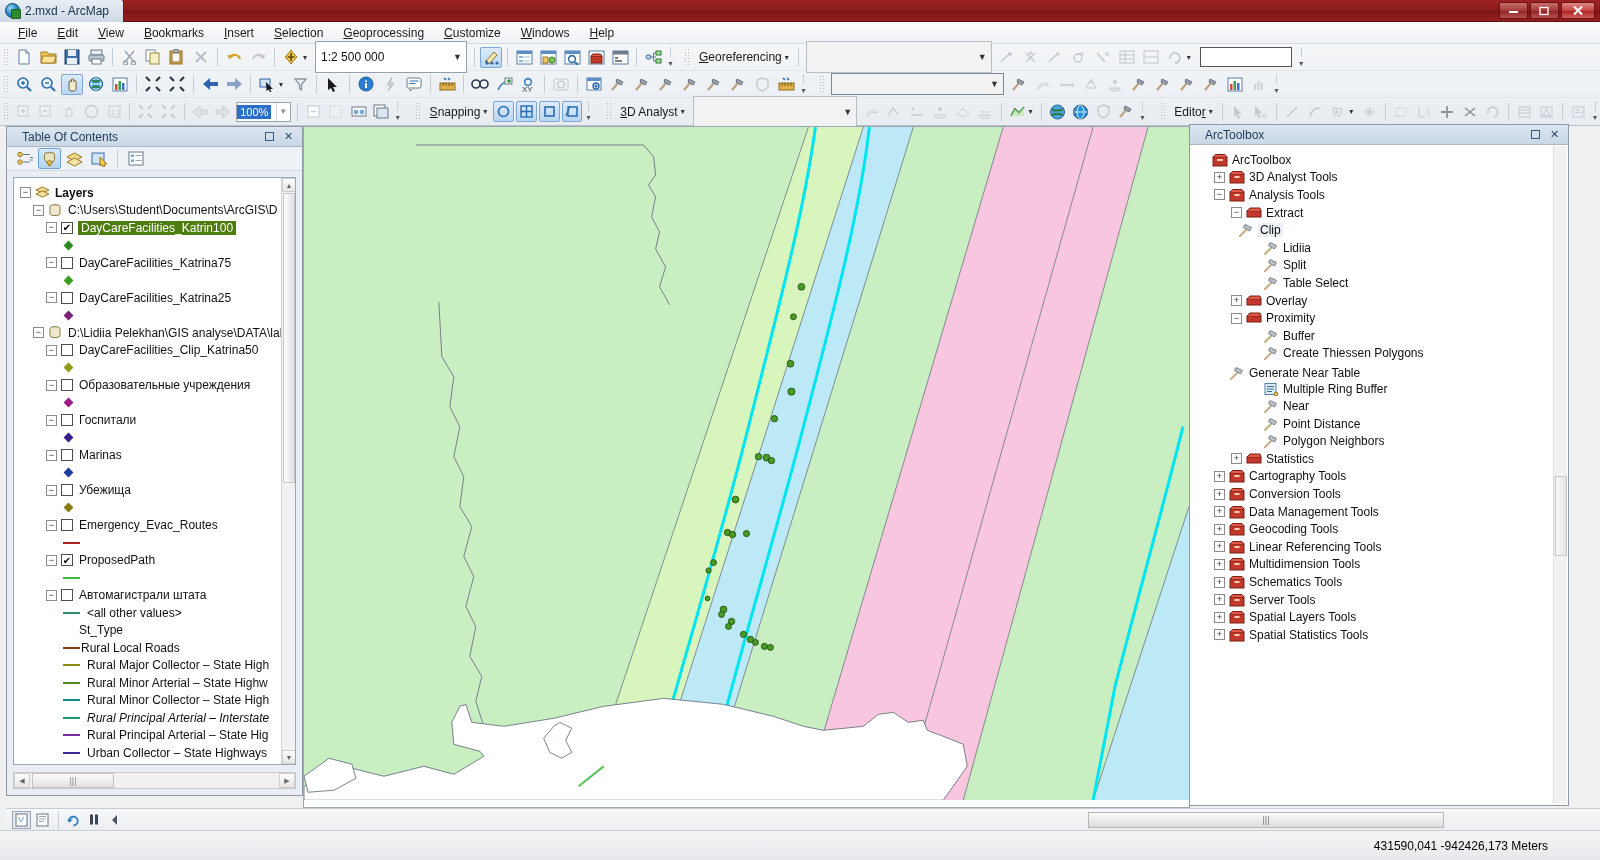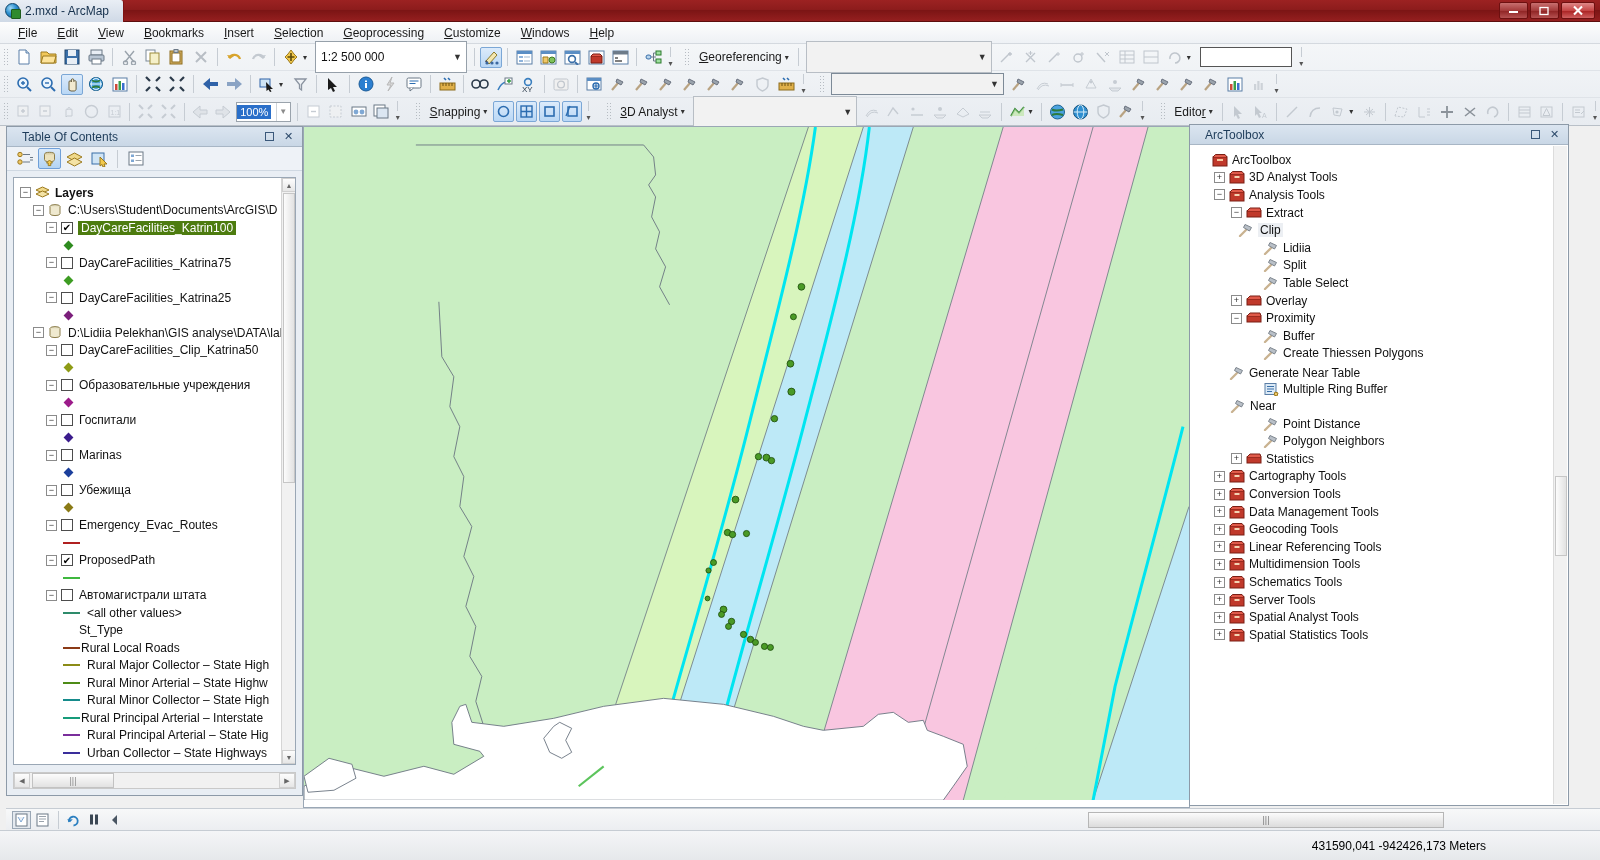--- a/index.html
+++ b/index.html
@@ -203,21 +203,21 @@
   .pagebar {
     margin-left:auto; margin-right:156px; width:356px; height:16px;
     background:linear-gradient(to bottom,#fbfbfb,#dcdcdc); border:1px solid #b6b6b6;
     display:flex;align-items:center;justify-content:center;color:#7d7d7d;font-size:9px;
   }
   .statusbar {
     position:absolute; left:0; bottom:0; width:1600px; height:30px;
     background:linear-gradient(to bottom,#f4f5f7,#e6e8eb);
     border-top:1px solid #c6ccd3; display:flex; align-items:center;
   }
-  .status-coords { margin-left:auto; padding-right:114px;text-align:right; }
+  .status-coords { margin-left:auto; padding-right:52px;text-align:right; }
 </style>
 </head>
 <body>
 
 <div id="app">
 
   <div class="titlebar">
     <div class="title-left">
       <div class="app-globe"></div>
       <span class="title-text">2.mxd - ArcMap</span>
@@ -1254,21 +1254,21 @@
           <div class="trow" style="padding-left: 49px;">
             <span class="sym-line" style="background: rgb(77, 139, 22);"></span>
             <span class="tlabel" style="margin-left: 6px;">Rural Minor Arterial – State Highw</span>
           </div>
           <div class="trow" style="padding-left: 49px;">
             <span class="sym-line" style="background: rgb(22, 139, 139);"></span>
             <span class="tlabel" style="margin-left: 6px;">Rural Minor Collector – State High</span>
           </div>
           <div class="trow" style="padding-left: 49px;">
             <span class="sym-line" style="background: rgb(22, 155, 122);"></span>
-            <span class="tlabel" style="">Rural Principal Arterial – Interstate</span>
+            <span class="tlabel" style="margin-left: 6px; font-style: italic;">Rural Principal Arterial – Interstate</span>
           </div>
           <div class="trow" style="padding-left: 49px;">
             <span class="sym-line" style="background: rgb(122, 46, 155);"></span>
             <span class="tlabel" style="margin-left: 6px;">Rural Principal Arterial – State Hig</span>
           </div>
           <div class="trow" style="padding-left: 49px;">
             <span class="sym-line" style="background: rgb(58, 46, 155);"></span>
             <span class="tlabel" style="margin-left: 6px; text-align: right;">Urban Collector – State Highways</span>
           </div>
           <div class="trow" style="padding-left: 49px;">
@@ -1410,21 +1410,21 @@
           </div>
           <div class="atb-row" style="padding-left: 57px;">
             <span class="atb-tog" style="border: none; background: transparent;"></span>
             <span class="atb-ico"><svg width="16" height="14">
                 <rect x="2" y="1.5" width="11" height="11" fill="#dceaf6" stroke="#5b7ea6"></rect>
                 <path d="M4 4.5h7M4 7h7M4 9.5h5" stroke="#3a6fa8"></path>
                 <path d="M12 10 l3 1 -1 3 -3-1z" fill="#f0c868" stroke="#9c7a1e"></path>
               </svg></span>
             <span class="atb-label">Multiple Ring Buffer</span>
           </div>
-          <div class="atb-row" style="padding-left: 24px;">
+          <div class="atb-row" style="padding-left: 57px;">
             <span class="atb-tog" style="border: none; background: transparent;"></span>
             <span class="atb-ico"><svg width="16" height="14">
                 <path d="M2 13 L8.5 6.5" stroke="#c9b290" stroke-width="2.3" stroke-linecap="round"></path>
                 <path d="M7 1.5 L13.5 4.5 L11.5 8 L5.5 4.5 Z" fill="#b9c0c8" stroke="#7d858e"></path>
               </svg></span>
             <span class="atb-label">Near</span>
           </div>
           <div class="atb-row" style="padding-left: 57px;">
             <span class="atb-tog" style="border: none; background: transparent;"></span>
             <span class="atb-ico"><svg width="16" height="14">
@@ -1521,21 +1521,21 @@
               </svg></span>
             <span class="atb-label">Server Tools</span>
           </div>
           <div class="atb-row" style="padding-left: 23px;">
             <span class="atb-tog">+</span>
             <span class="atb-ico"><svg width="16" height="14">
                 <rect x="1" y="4" width="14" height="9" fill="#c0392b" stroke="#7a1f15"></rect>
                 <path d="M1 4 L3.5 1.5 H13 L15 4" fill="#e05a4a" stroke="#7a1f15"></path>
                 <rect x="5.5" y="6" width="5" height="2" fill="#f4d4b4"></rect>
               </svg></span>
-            <span class="atb-label">Spatial Analyst Tools</span>
+            <span class="atb-label">Spatial Layers Tools</span>
           </div>
           <div class="atb-row" style="padding-left: 23px;">
             <span class="atb-tog">+</span>
             <span class="atb-ico"><svg width="16" height="14">
                 <rect x="1" y="4" width="14" height="9" fill="#c0392b" stroke="#7a1f15"></rect>
                 <path d="M1 4 L3.5 1.5 H13 L15 4" fill="#e05a4a" stroke="#7a1f15"></path>
                 <rect x="5.5" y="6" width="5" height="2" fill="#f4d4b4"></rect>
               </svg></span>
             <span class="atb-label">Spatial Statistics Tools</span>
           </div>

